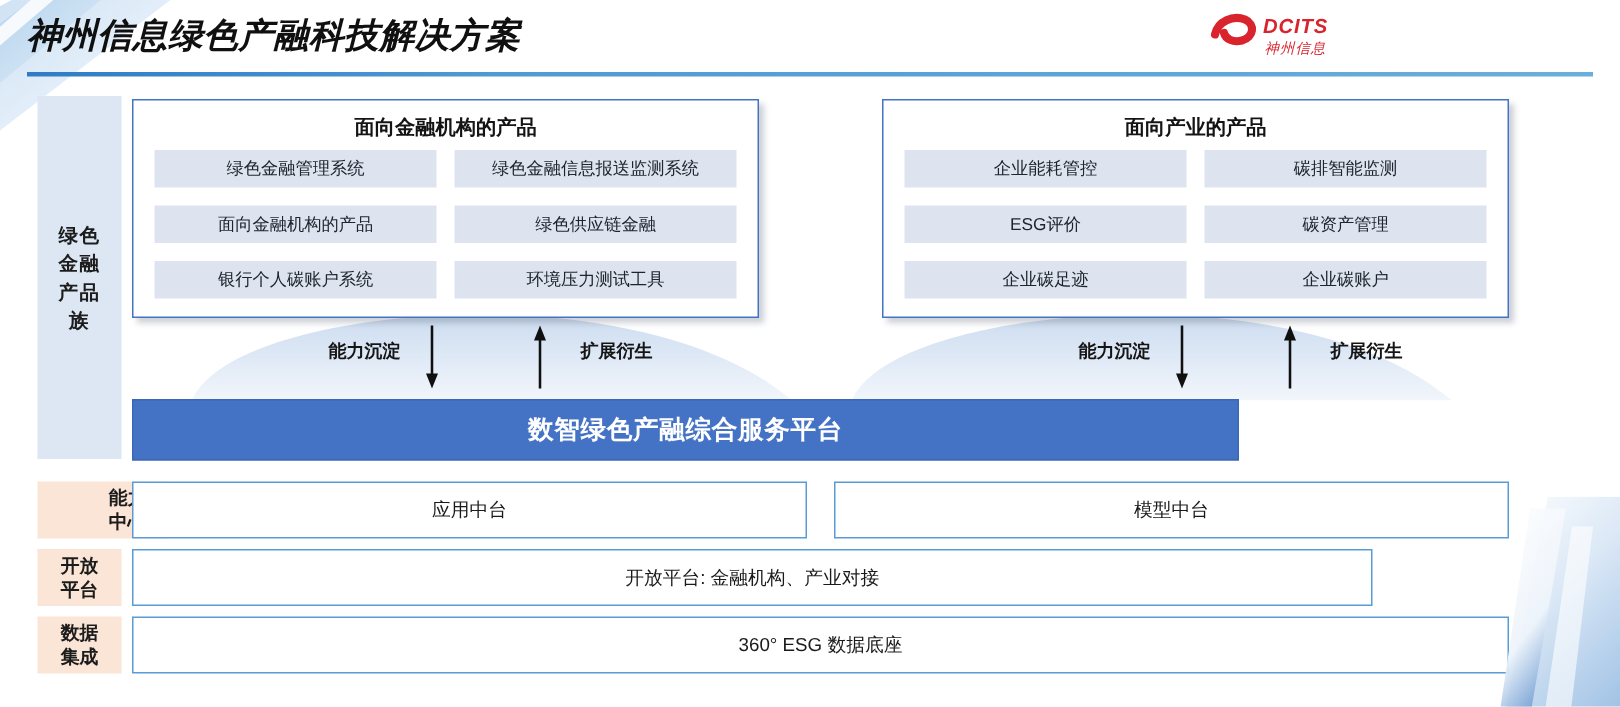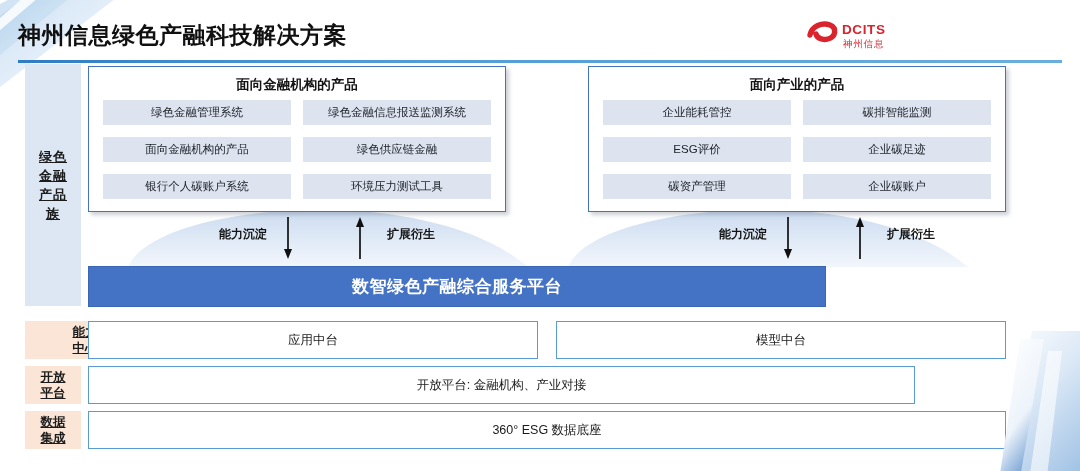--- a/index.html
+++ b/index.html
@@ -10,37 +10,37 @@
     overflow:hidden;
     position:relative;
   }
   .page{position:relative;width:1080px;height:471px;overflow:hidden;}
 
   
   .deco-tl{position:absolute;left:-10px;top:-40px;width:230px;height:150px;overflow:hidden;pointer-events:none;}
   .deco-br{position:absolute;right:-10px;bottom:-30px;width:150px;height:170px;overflow:hidden;pointer-events:none;}
 
   
-  .header{position:absolute;left:0;top:12px;width:912px;height:52px;}
+  .header{position:absolute;left:0;top:0;width:912px;height:52px;font-style:italic;}
   .title{
     position:absolute;left:18px;top:8px;
     font-size:23px;font-weight:bold;color:#101010;
     letter-spacing:.5px;white-space:nowrap;
   }
   .hrule{
     position:absolute;left:18px;top:48px;width:1044px;height:3px;
     background:linear-gradient(90deg,#2f7cc4 0%,#4e9ad4 30%,#6aaedd 100%);
   }
   .logo{position:absolute;right:10px;top:6px;width:96px;height:34px;}
 
   
   .side{
     position:absolute;left:25px;width:56px;
     display:flex;align-items:center;justify-content:center;
-    text-align:center;font-weight:bold;color:#1c1c1c;text-decoration:underline;
+    text-align:center;font-weight:bold;color:#1c1c1c;
   }
   .side-blue{background:#dde7f4;}
   .side-peach{background:#fbe5d6;}
   .side-big{top:64px;height:242px;font-size:13px;line-height:19px;letter-spacing:1px;}
   .side-s1{top:321px;height:38px;font-size:12.5px;line-height:16px;padding-left:32px;}
   .side-s2{top:366px;height:38px;font-size:12.5px;line-height:16px;}
   .side-s3{top:411px;height:38px;font-size:12.5px;line-height:16px;}
 
   
   .dome{position:absolute;pointer-events:none;}
@@ -185,22 +185,22 @@
       <div class="chip">环境压力测试工具</div>
     </div>
   </div>
 
   <div class="card card-right">
     <div class="card-title">面向产业的产品</div>
     <div class="chip-grid">
       <div class="chip">企业能耗管控</div>
       <div class="chip">碳排智能监测</div>
       <div class="chip">ESG评价</div>
+      <div class="chip">碳资产管理</div>
       <div class="chip">企业碳足迹</div>
-      <div class="chip">碳资产管理</div>
       <div class="chip">企业碳账户</div>
     </div>
   </div>
 
   <div class="flow-label" style="left:207px;top:226px;">能力沉淀</div>
   <div class="arrow" style="left:280px;top:216px;width:16px;height:44px;">
     <svg width="16" height="44" viewBox="0 0 16 44">
       <line x1="8" y1="1" x2="8" y2="35" stroke="#101010" stroke-width="1.7"></line>
       <polygon points="8,43 4,33 12,33" fill="#101010"></polygon>
     </svg>

